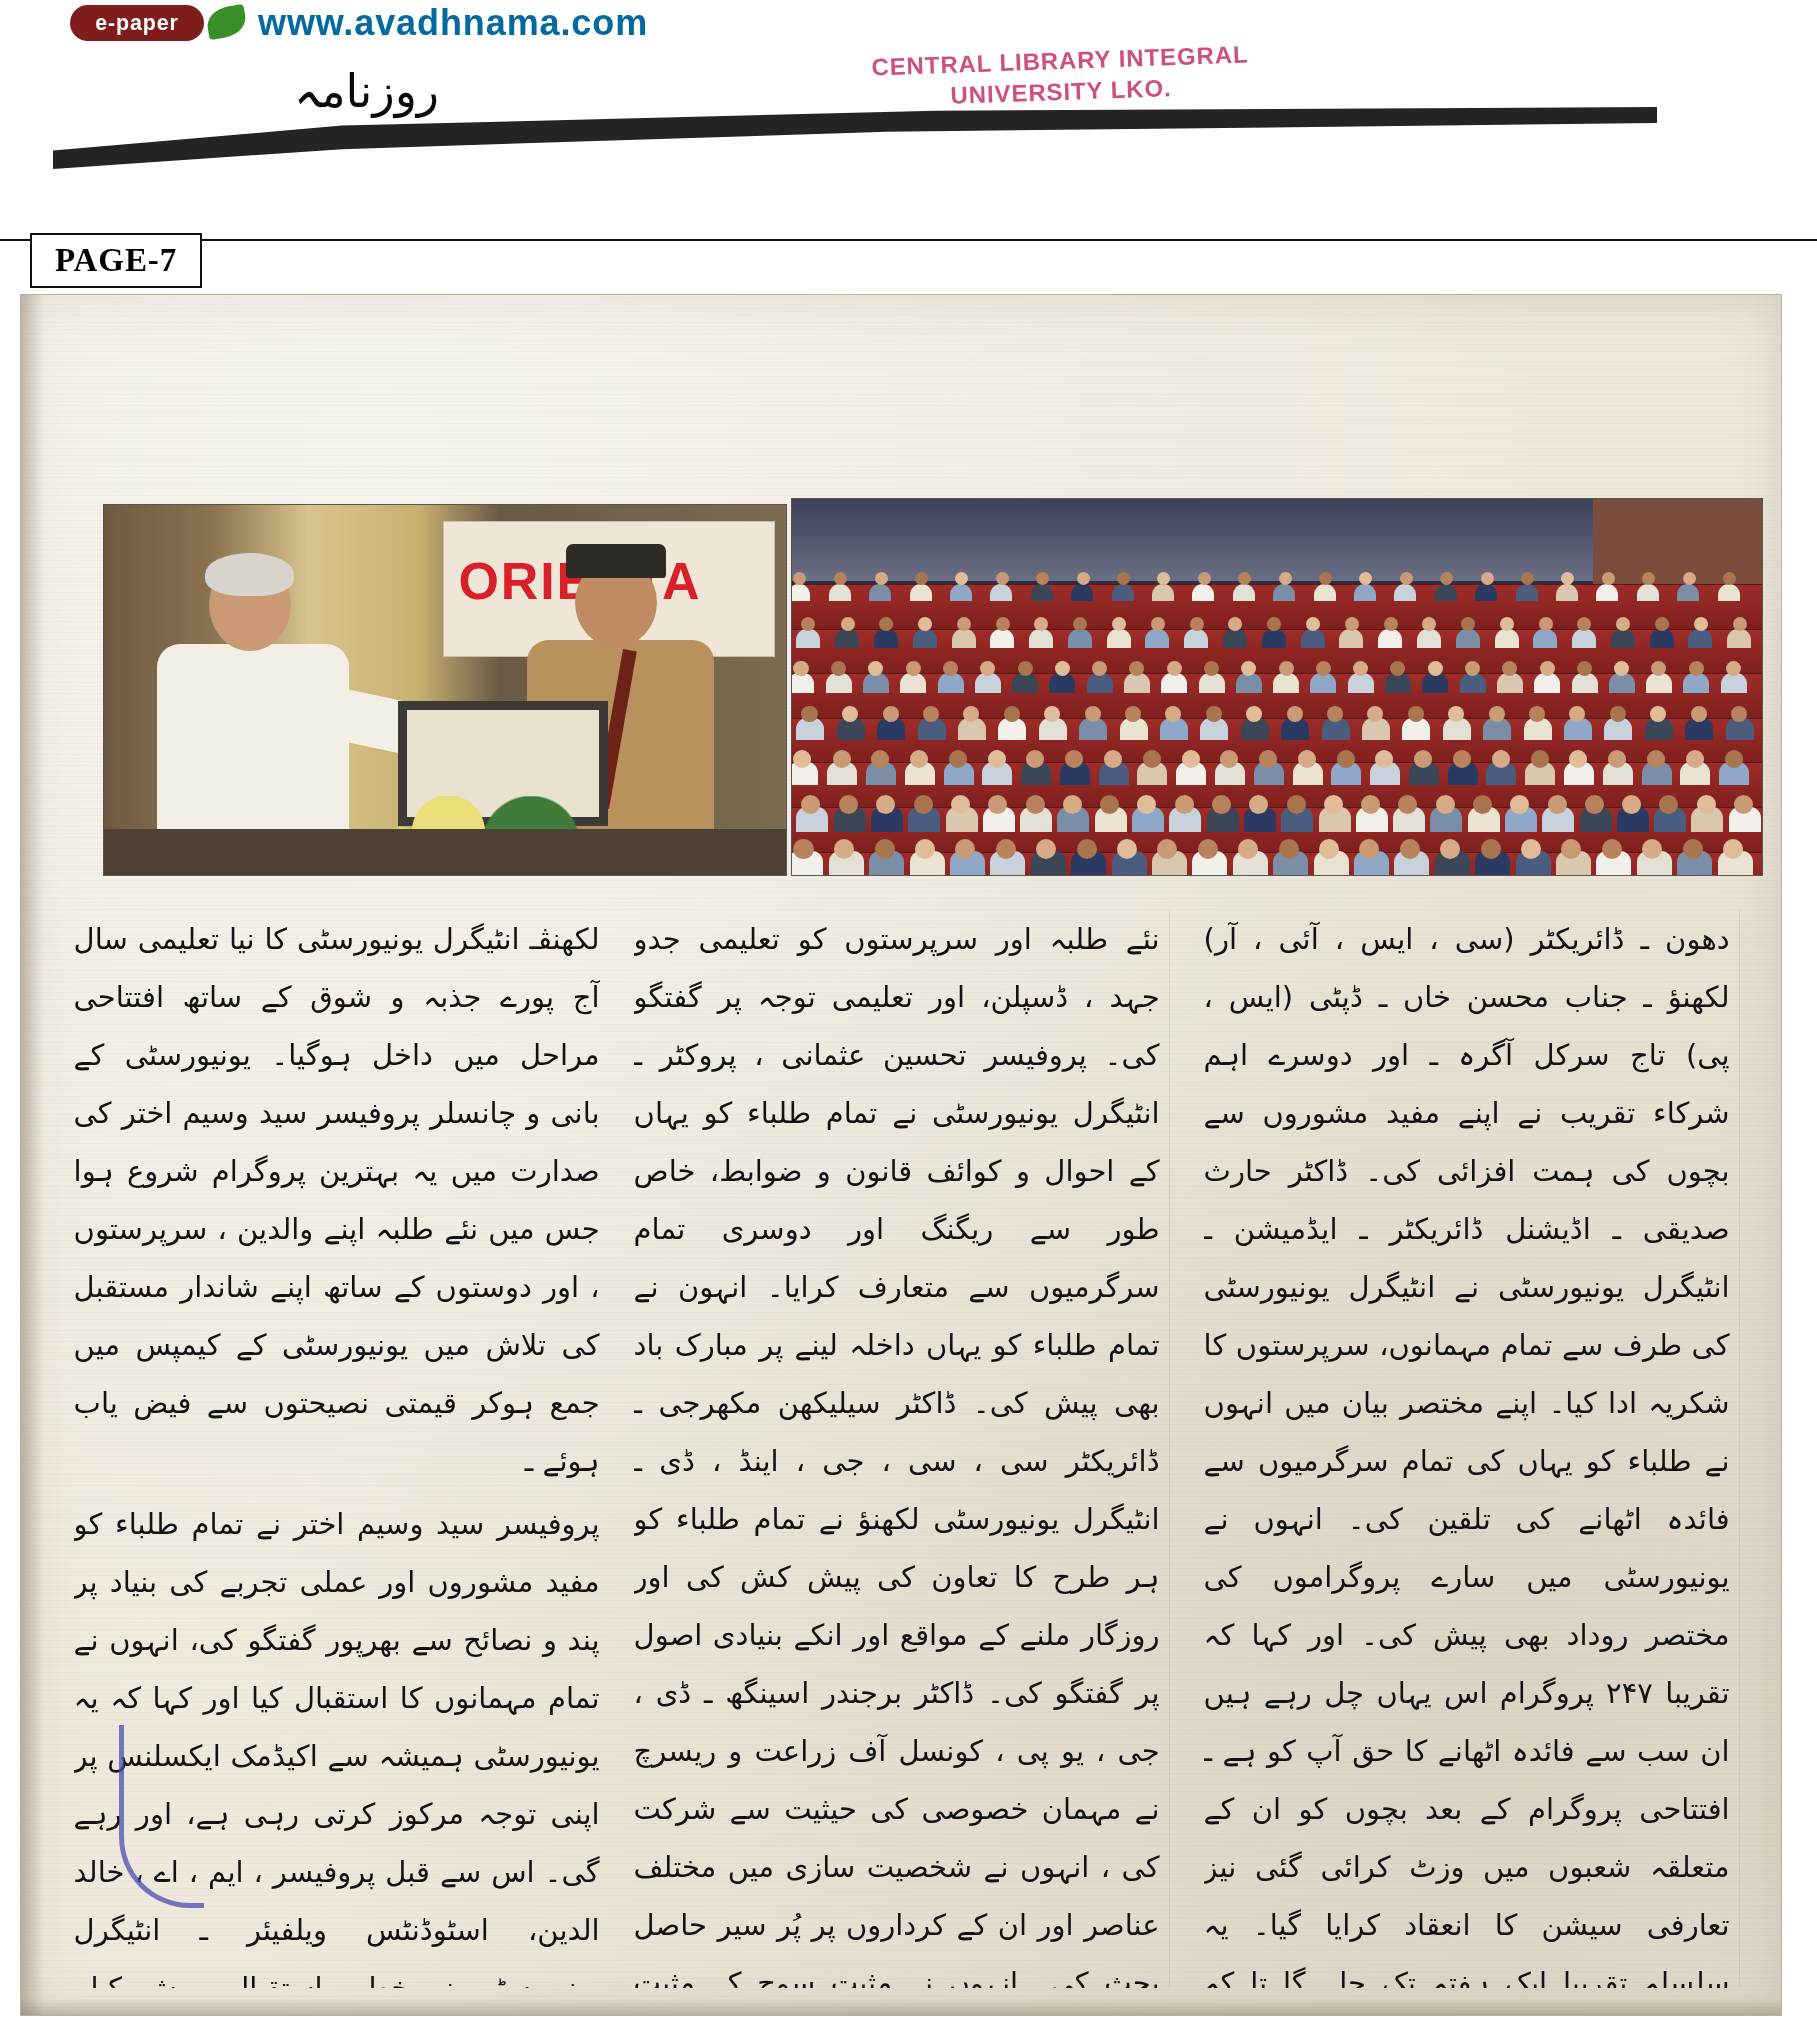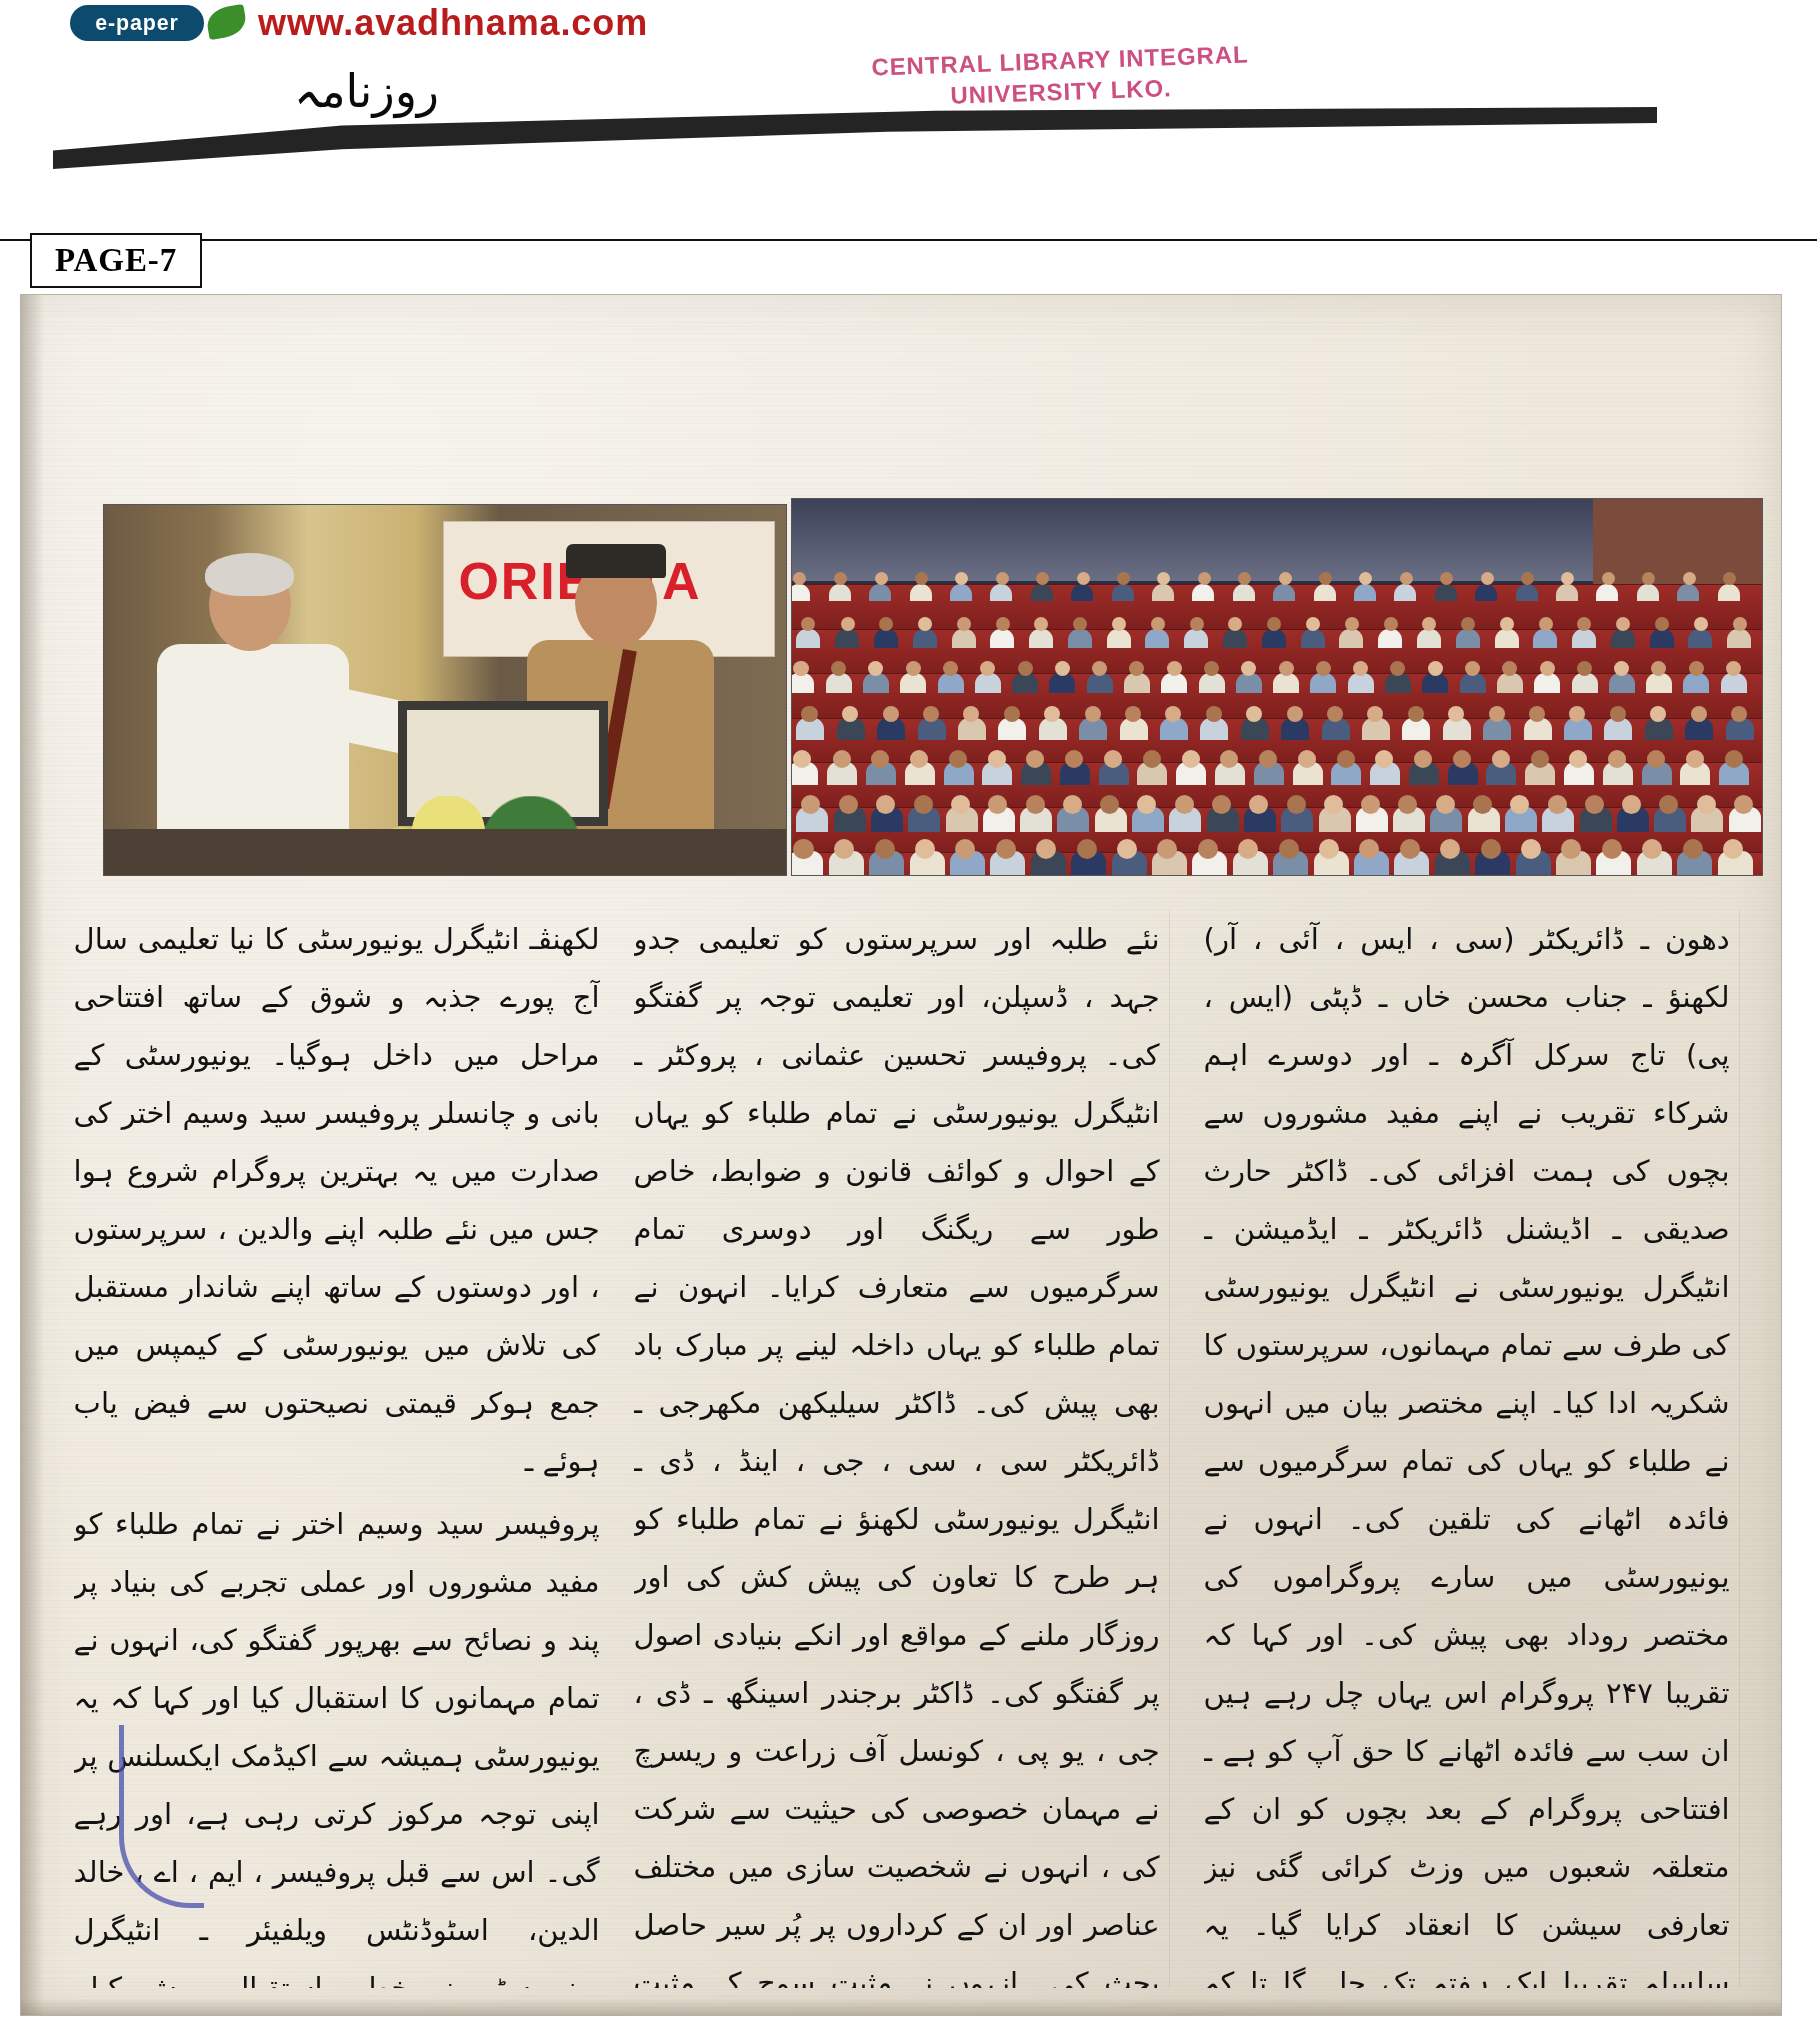--- a/index.html
+++ b/index.html
@@ -24,21 +24,21 @@
     border-bottom: 2.7px solid #111;
     overflow: hidden;
   }
   .epaper-badge {
     position: absolute;
     left: 70px;
     top: 5.3px;
     width: 134px;
     height: 36px;
     border-radius: 18px;
-    background: #0c4a6e;
+    background: #7f1d1d;
     color: #fff;
     font-family: "Liberation Sans", sans-serif;
     font-weight: bold;
     font-size: 21.4px;
     letter-spacing: 0.9px;
     display: flex;
     align-items: center;
     justify-content: center;
   }
   .leaf {
@@ -52,21 +52,21 @@
     transform: rotate(-10deg);
   }
   .site-url {
     position: absolute;
     left: 258px;
     top: 1.8px;
     font-family: "Liberation Sans", sans-serif;
     font-weight: bold;
     font-size: 36px;
     letter-spacing: 0.9px;
-    color: #b91c1c;
+    color: #0369a1;
   }
   .reg-line {
     position: absolute;
     right: 25px;
     top: 9px;
     font-family: "Liberation Sans", sans-serif;
     font-size: 20.5px;
     color: #1a1a1a;
     letter-spacing: 0.3px;
   }

